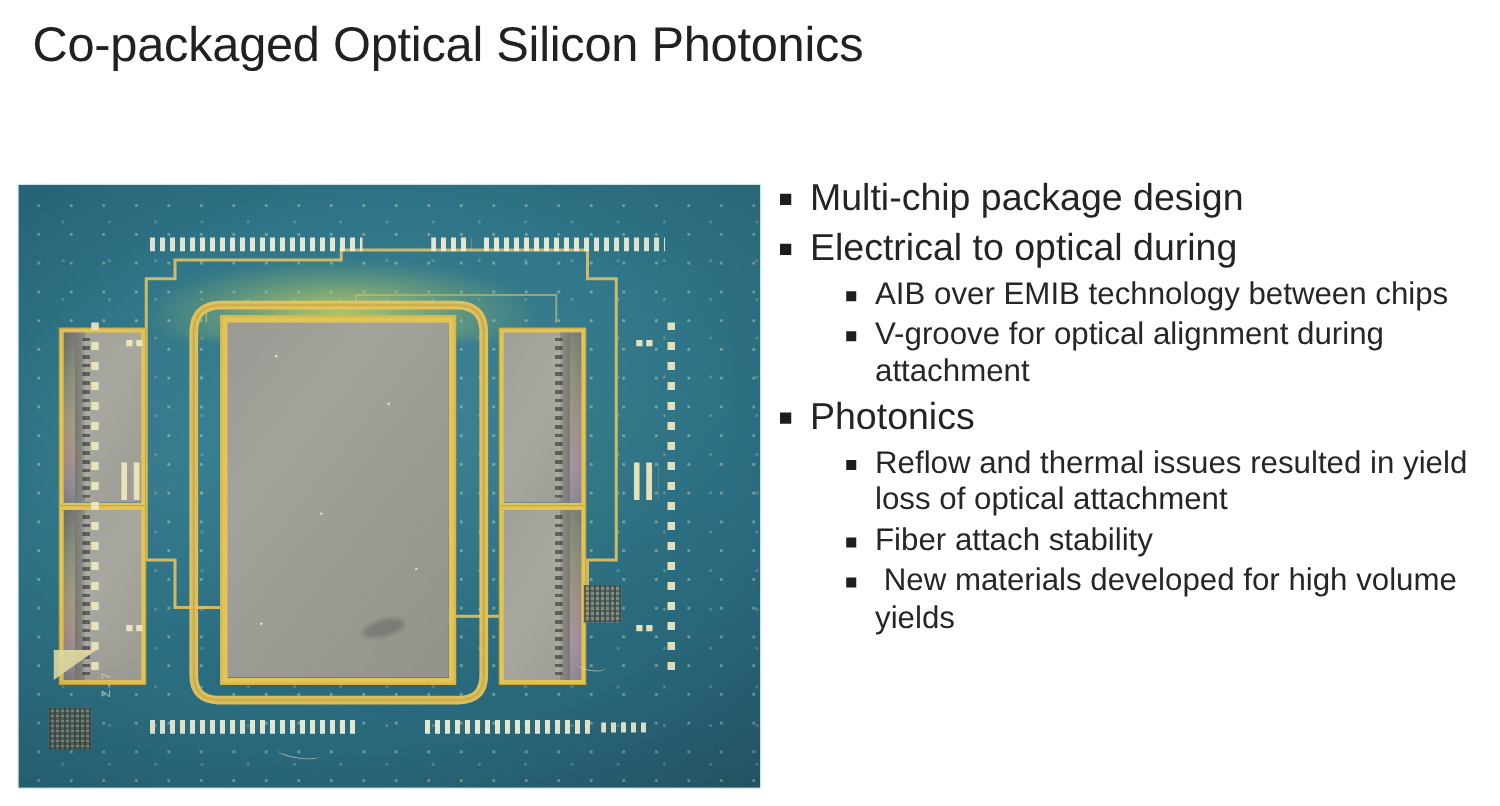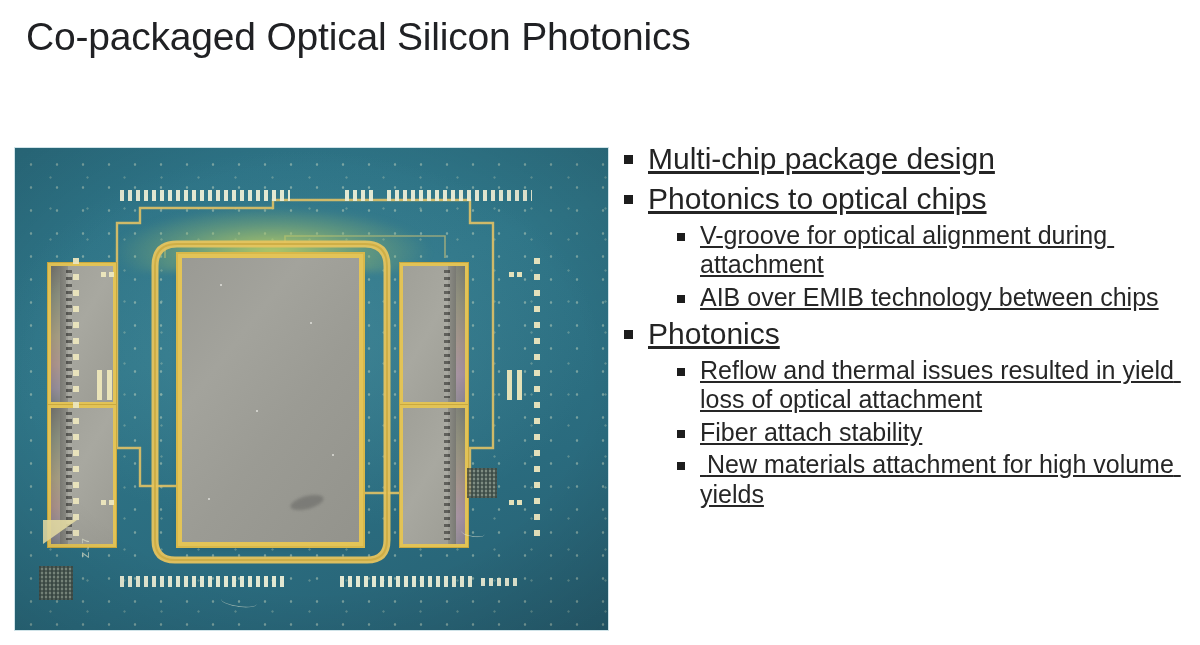--- a/index.html
+++ b/index.html
@@ -255,21 +255,20 @@
   #bullets {
     position: absolute;
     left: 622px;
     top: 140px;
     width: 560px;
     color: #262626;
   }
   .b1, .b2 {
     position: relative;
     display: block;
-    text-decoration: underline;
   }
   .b1 {
     font-size: 30px;
     line-height: 1.28;
     padding-left: 26px;
     margin-bottom: 2px;
     color: #242424;
   }
   .b2 {
     font-size: 25px;
@@ -391,48 +390,48 @@
 
   <div id="bullets">
 
     <div class="b1">
       <span class="marker"></span>
       <span class="txt">Multi-chip package design</span>
     </div>
 
     <div class="b1">
       <span class="marker"></span>
-      <span class="txt">Photonics to optical chips</span>
+      <span class="txt">Electrical to optical during</span>
     </div>
 
     <div class="b2">
       <span class="marker"></span>
+      <span class="txt">AIB over EMIB technology between chips</span>
+    </div>
+
+    <div class="b2">
+      <span class="marker"></span>
       <span class="txt">V-groove for optical alignment during attachment</span>
     </div>
 
+    <div class="b1">
+      <span class="marker"></span>
+      <span class="txt">Photonics</span>
+    </div>
+
     <div class="b2">
       <span class="marker"></span>
-      <span class="txt">AIB over EMIB technology between chips</span>
-    </div>
-
-    <div class="b1">
-      <span class="marker"></span>
-      <span class="txt">Photonics</span>
+      <span class="txt">Reflow and thermal issues resulted in yield loss of optical attachment</span>
     </div>
 
     <div class="b2">
       <span class="marker"></span>
-      <span class="txt">Reflow and thermal issues resulted in yield loss of optical attachment</span>
+      <span class="txt">Fiber attach stability</span>
     </div>
 
     <div class="b2">
       <span class="marker"></span>
-      <span class="txt">Fiber attach stability</span>
-    </div>
-
-    <div class="b2">
-      <span class="marker"></span>
-      <span class="txt"> New materials attachment for high volume yields</span>
+      <span class="txt"> New materials developed for high volume yields</span>
     </div>
 
   </div>
 
 </div>
 
 </body></html>

